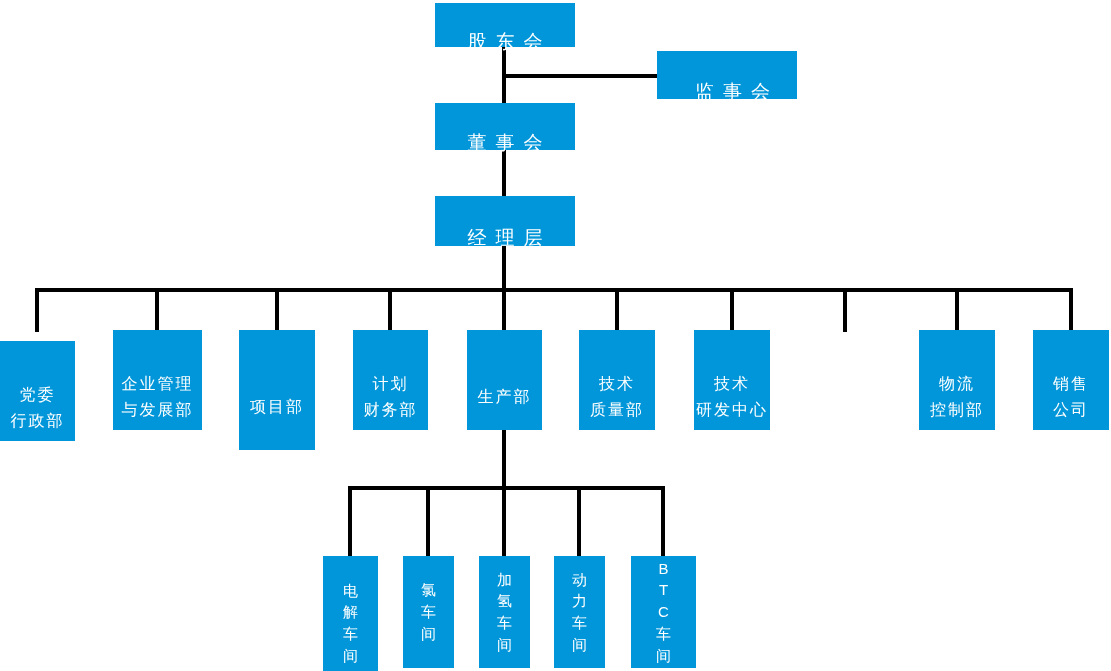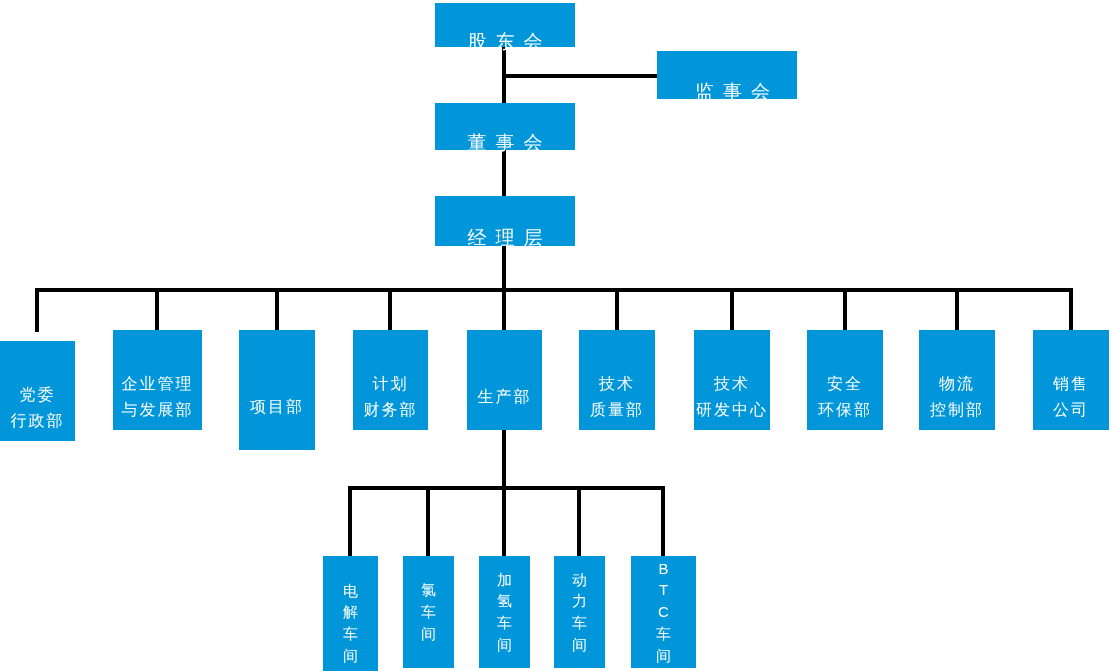--- a/index.html
+++ b/index.html
@@ -117,24 +117,20 @@
     <span class="lbl">生产部</span>
   </div>
   <div class="node dept" style="left:579px; top:330px; width:76px; height:100px;">
     <span class="lbl">技术
 质量部</span>
   </div>
   <div class="node dept" style="left:694px; top:330px; width:76px; height:100px;">
     <span class="lbl">技术
 研发中心</span>
   </div>
-  <div class="node dept" style="left:807px; top:330px; width:76px; height:100px;">
-    <span class="lbl">安全
-环保部</span>
-  </div>
   <div class="node dept" style="left:919px; top:330px; width:76px; height:100px;">
     <span class="lbl">物流
 控制部</span>
   </div>
   <div class="node dept" style="left:1033px; top:330px; width:76px; height:100px;">
     <span class="lbl">销售
 公司</span>
   </div>
 
   <div class="node shop" style="left:323px; top:556px; width:55px; height:134px;">

